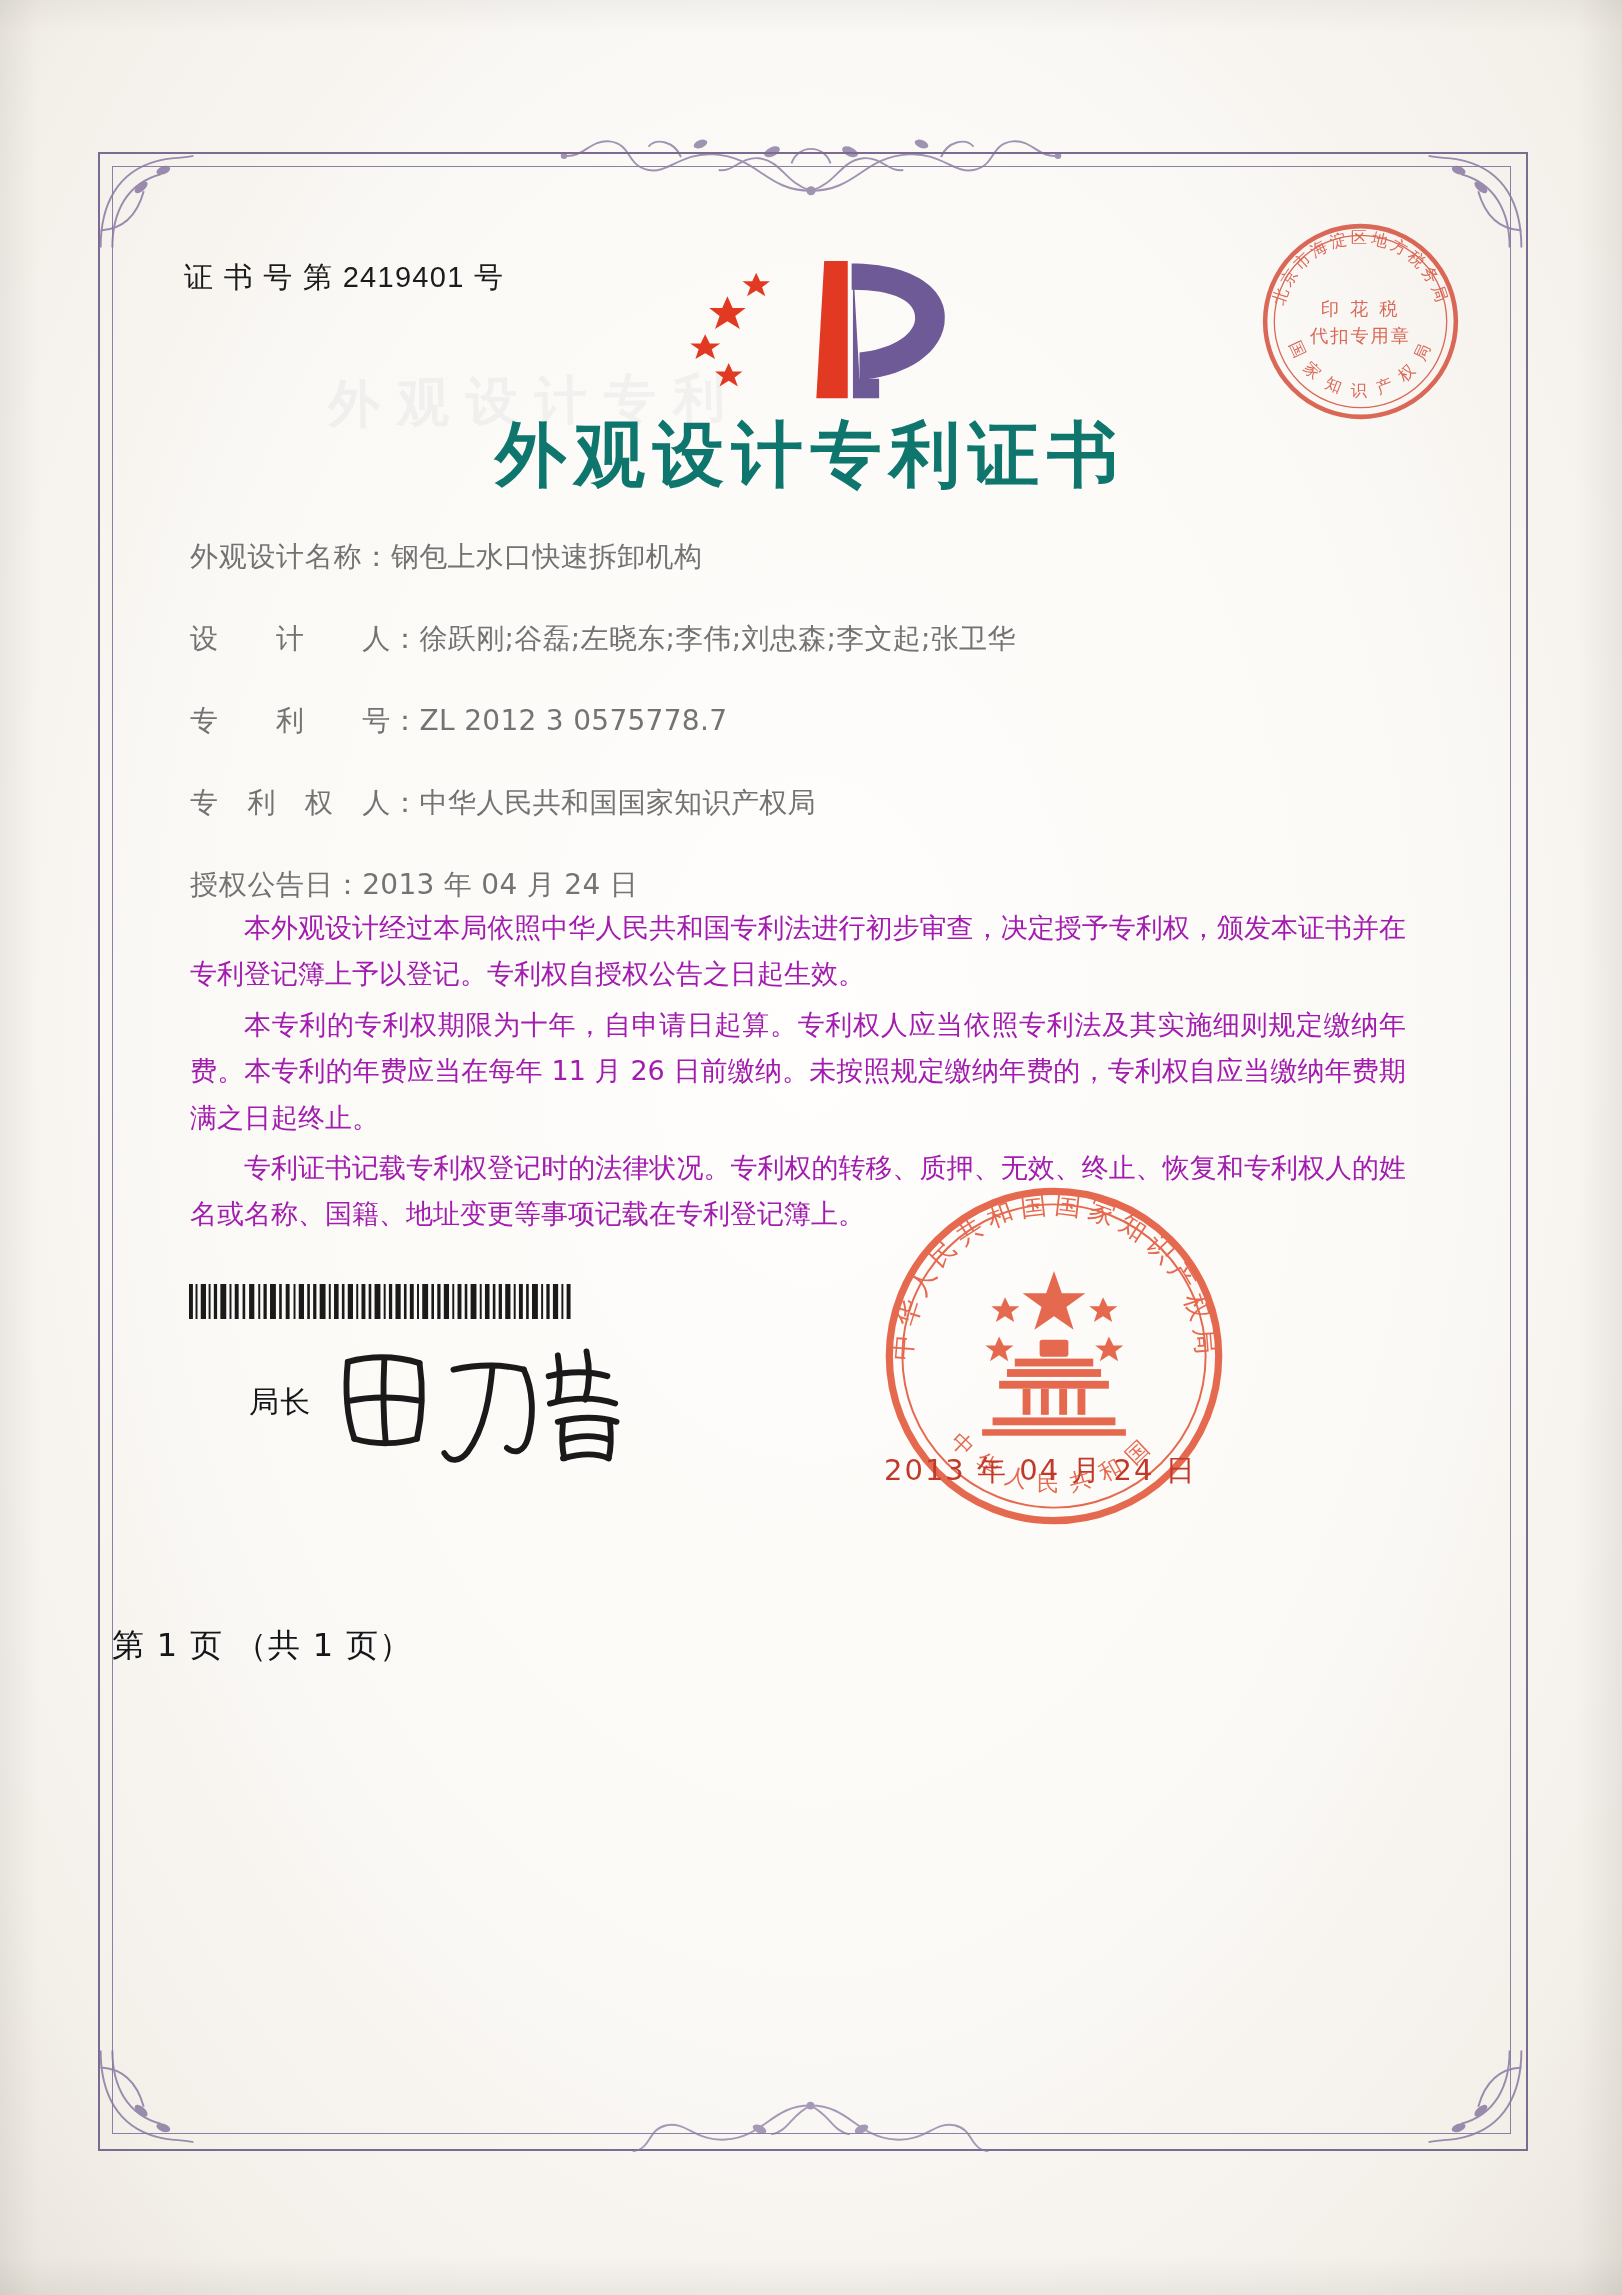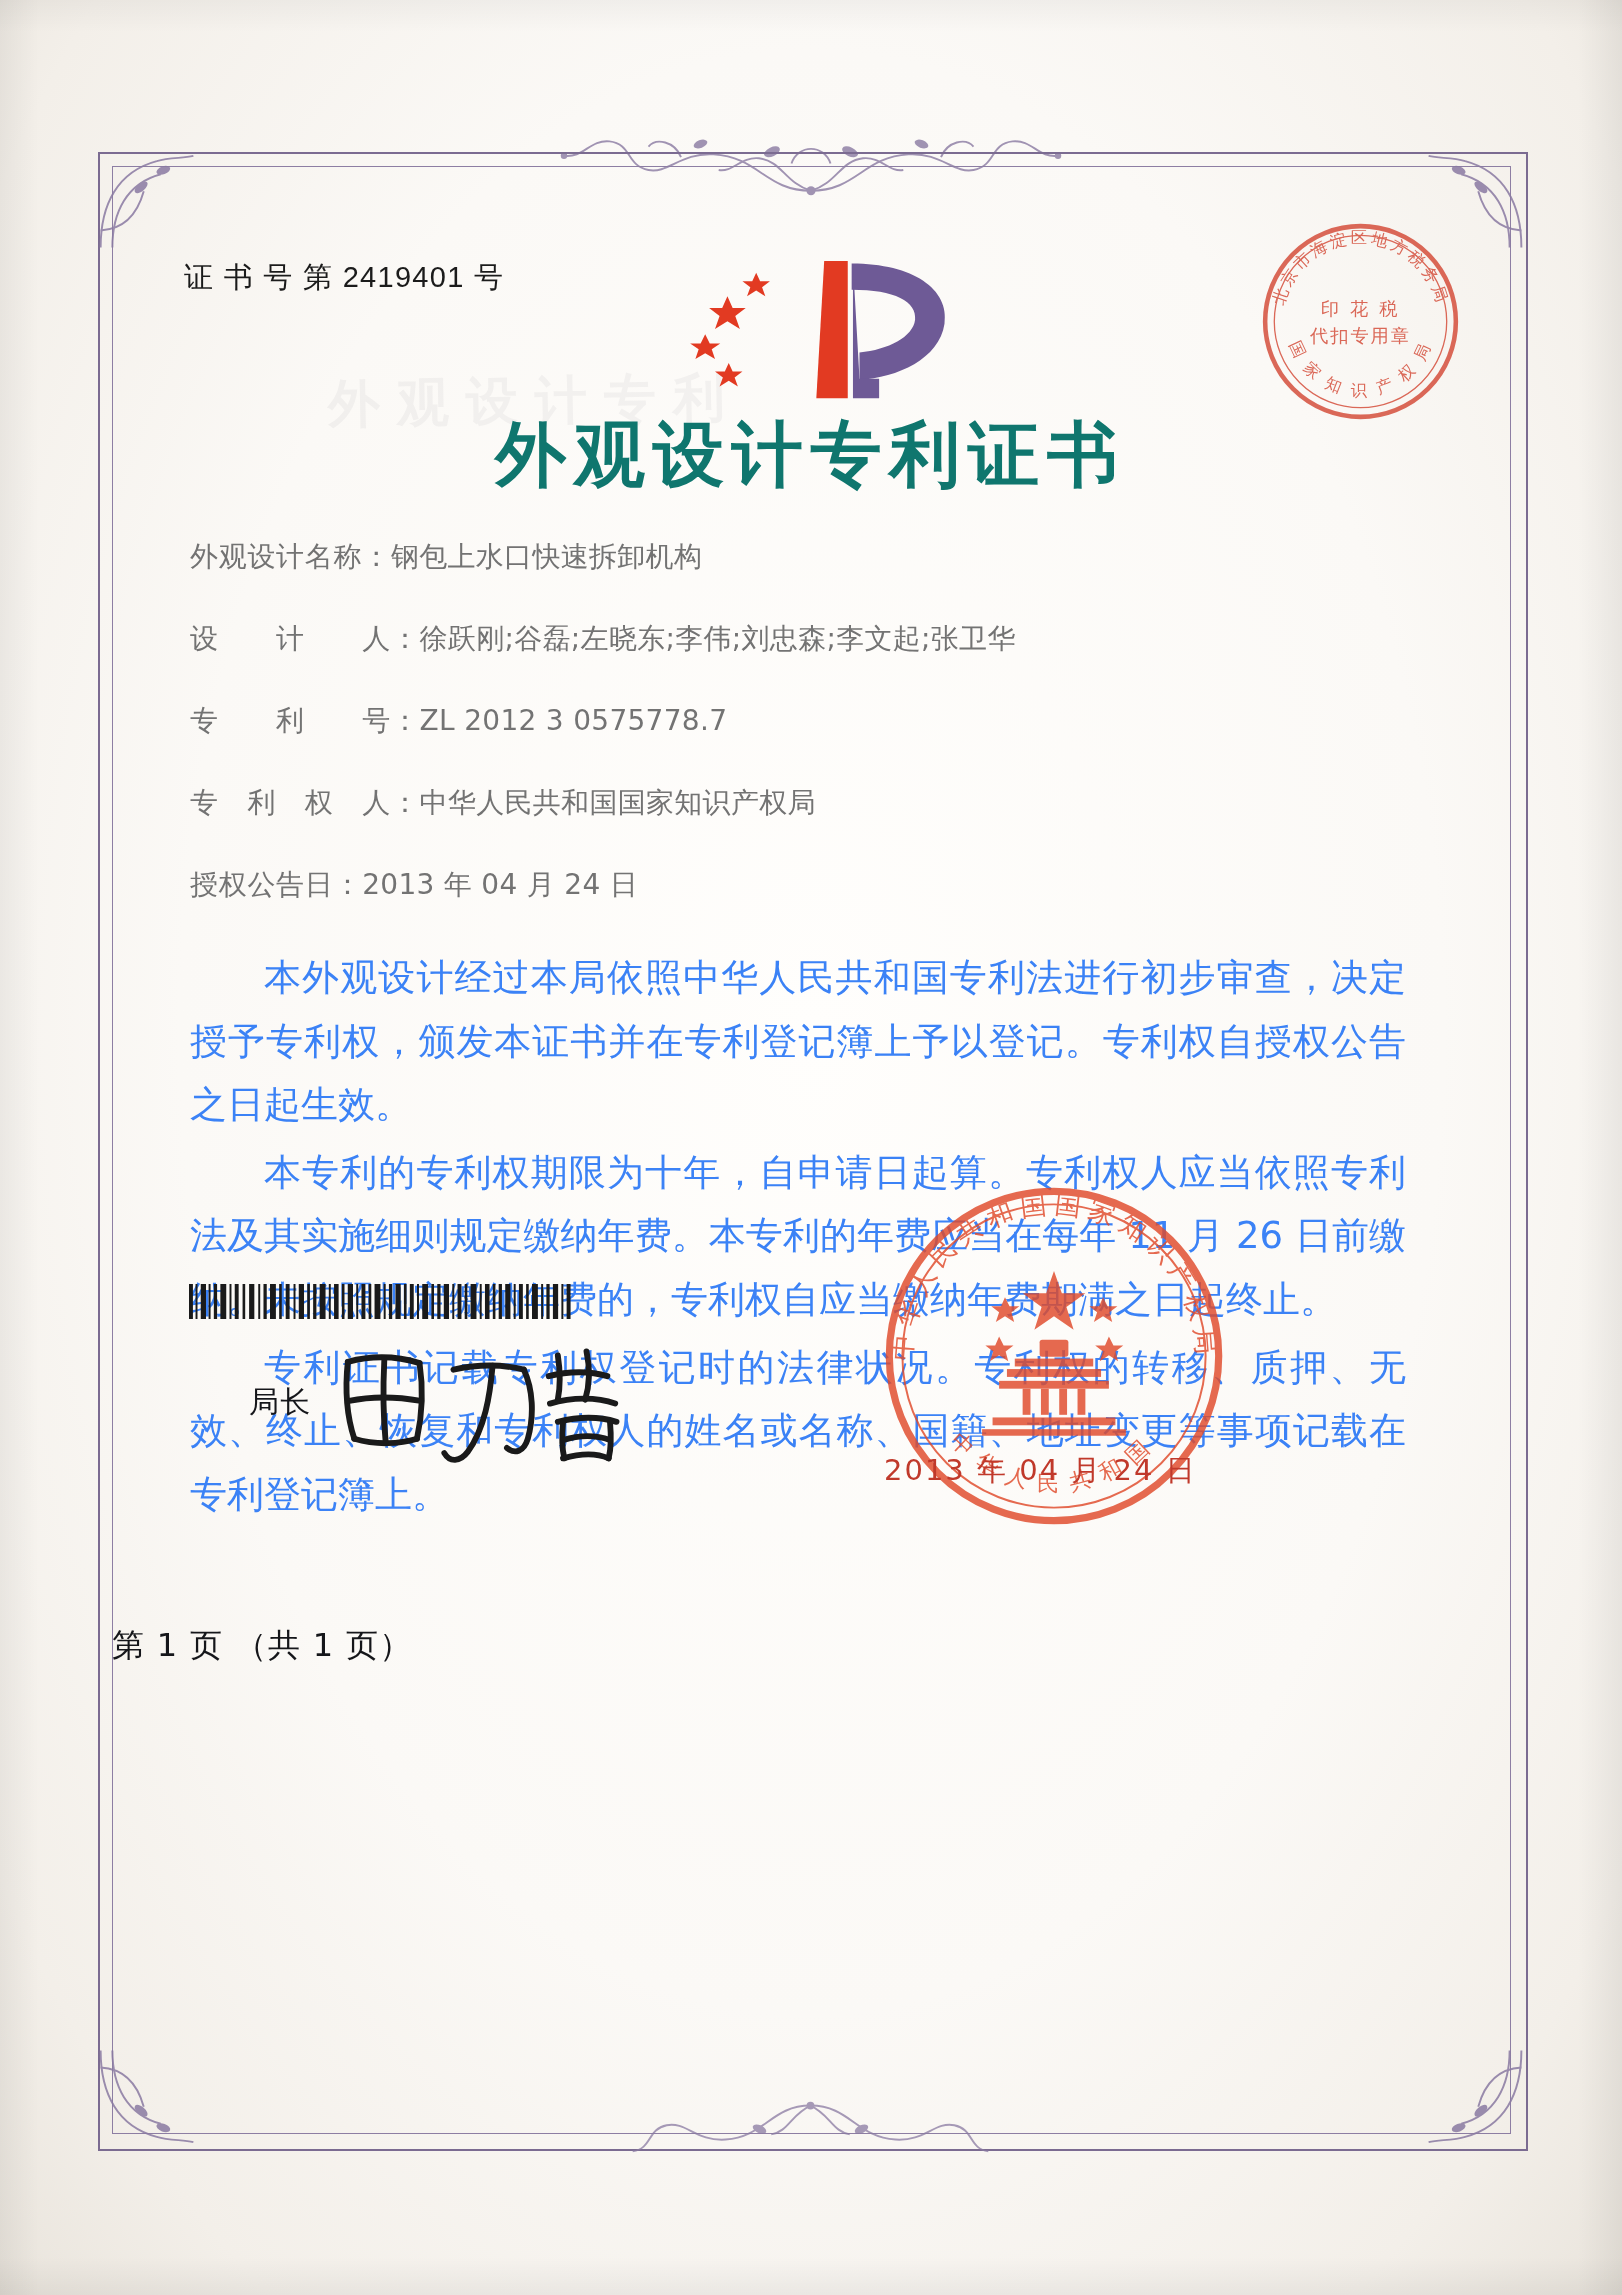--- a/index.html
+++ b/index.html
@@ -95,22 +95,22 @@
     position:absolute;left:78px;top:373px;width:1243px;
   }
   .field{
     font-size:28px;color:#737373;margin-bottom:47px;line-height:1.25;
     white-space:nowrap;
   }
   .field .lbl{letter-spacing:0.7px}
   .field .val{letter-spacing:0.3px}
 
   .paras{
-    position:absolute;left:78px;top:780px;width:1216px;
-    font-size:37px;line-height:1.72;color:#3b82f6;text-align:justify;
+    position:absolute;left:78px;top:739px;width:1216px;
+    font-size:27px;line-height:1.72;color:#a21caf;text-align:justify;
   }
   .paras p{margin:0 0 3.9px 0;text-indent:2em;}
 
   
   .barcode{
     position:absolute;left:77px;top:1118px;width:392px;height:35px;
   }
   .barcode svg{width:100%;height:100%}
 
   

